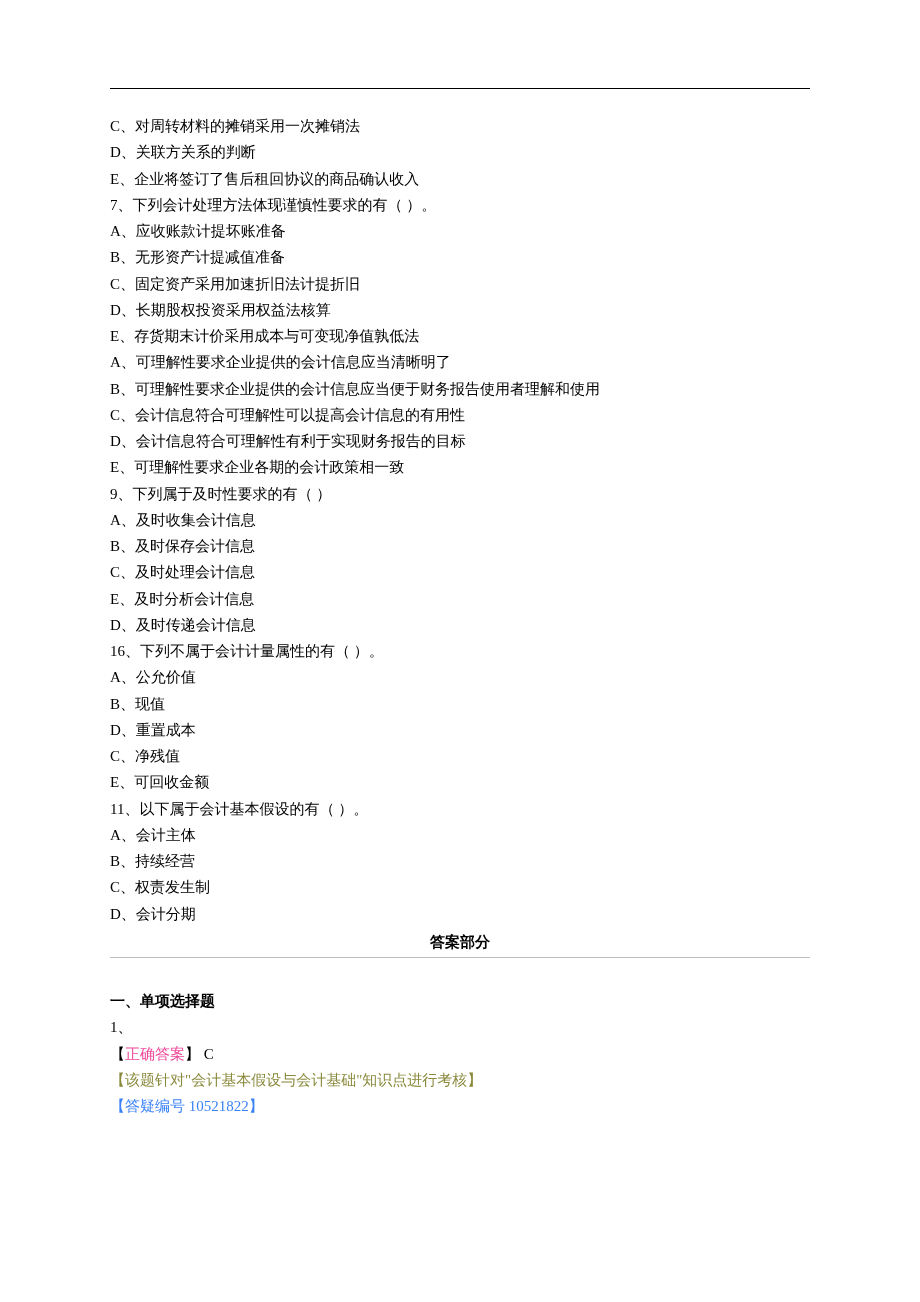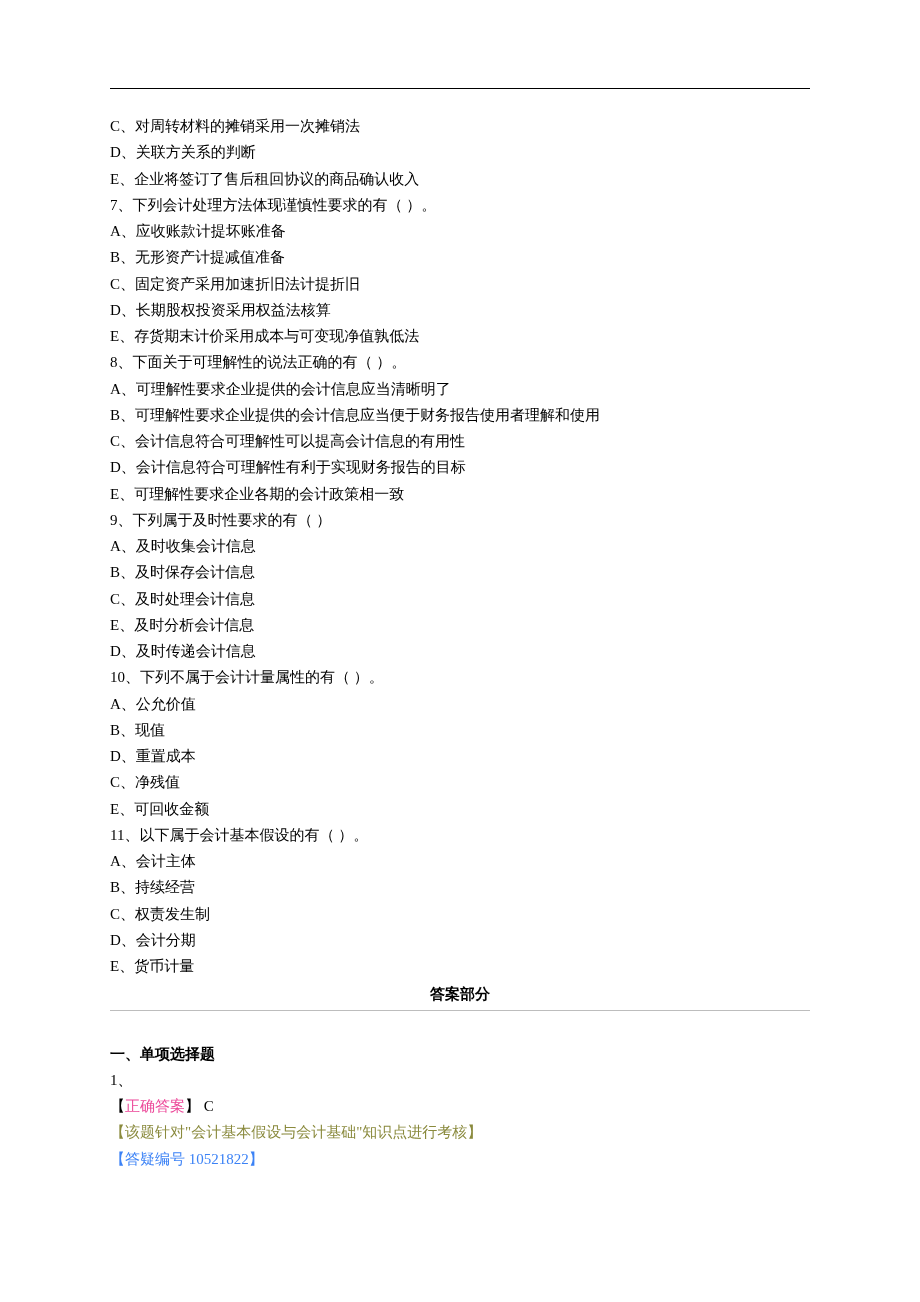--- a/index.html
+++ b/index.html
@@ -55,47 +55,45 @@
   <p class="line">D、关联方关系的判断</p>
   <p class="line">E、企业将签订了售后租回协议的商品确认收入</p>
 
   <p class="line">7、下列会计处理方法体现谨慎性要求的有（ ）。</p>
   <p class="line">A、应收账款计提坏账准备</p>
   <p class="line">B、无形资产计提减值准备</p>
   <p class="line">C、固定资产采用加速折旧法计提折旧</p>
   <p class="line">D、长期股权投资采用权益法核算</p>
   <p class="line">E、存货期末计价采用成本与可变现净值孰低法</p>
 
-  <p class="line">8、下面关于可理解性的说法正确的有（ ）。</p>
   <p class="line">A、可理解性要求企业提供的会计信息应当清晰明了</p>
   <p class="line">B、可理解性要求企业提供的会计信息应当便于财务报告使用者理解和使用</p>
   <p class="line">C、会计信息符合可理解性可以提高会计信息的有用性</p>
   <p class="line">D、会计信息符合可理解性有利于实现财务报告的目标</p>
   <p class="line">E、可理解性要求企业各期的会计政策相一致</p>
 
   <p class="line">9、下列属于及时性要求的有（ ）</p>
   <p class="line">A、及时收集会计信息</p>
   <p class="line">B、及时保存会计信息</p>
   <p class="line">C、及时处理会计信息</p>
   <p class="line">E、及时分析会计信息</p>
   <p class="line">D、及时传递会计信息</p>
 
-  <p class="line">10、下列不属于会计计量属性的有（ ）。</p>
+  <p class="line">16、下列不属于会计计量属性的有（ ）。</p>
   <p class="line">A、公允价值</p>
   <p class="line">B、现值</p>
   <p class="line">D、重置成本</p>
   <p class="line">C、净残值</p>
   <p class="line">E、可回收金额</p>
 
   <p class="line">11、以下属于会计基本假设的有（ ）。</p>
   <p class="line">A、会计主体</p>
   <p class="line">B、持续经营</p>
   <p class="line">C、权责发生制</p>
   <p class="line">D、会计分期</p>
-  <p class="line">E、货币计量</p>
 
   <p class="line section-title-center">答案部分</p>
   <div class="gray-rule"></div>
 
   <div class="spacer-sm"></div>
 
   <p class="line bold">一、单项选择题</p>
   <p class="line">1、</p>
 
   <p class="line">

